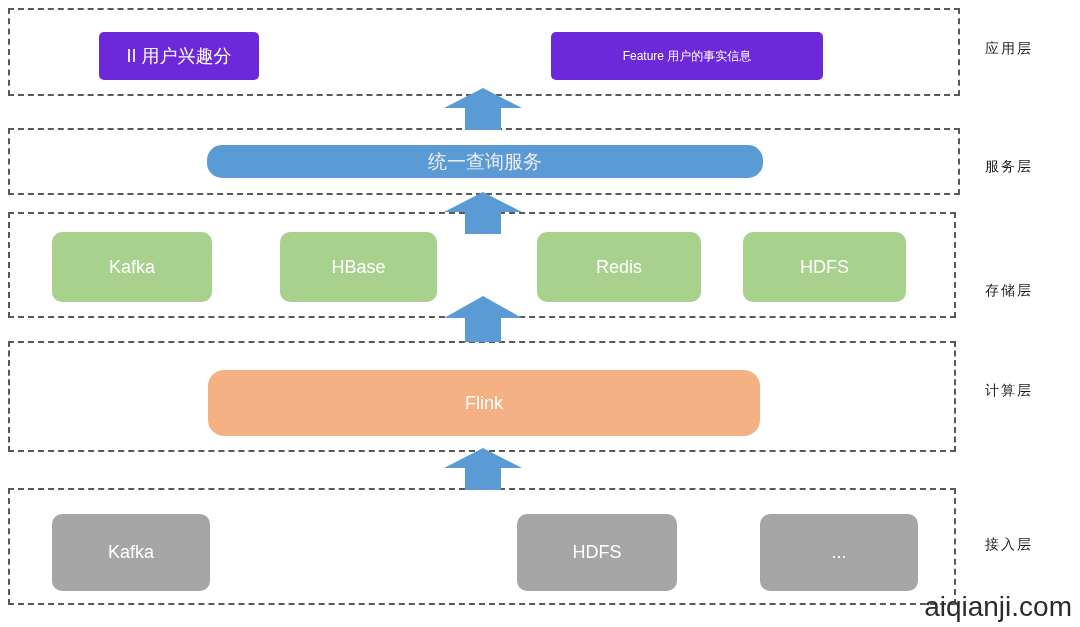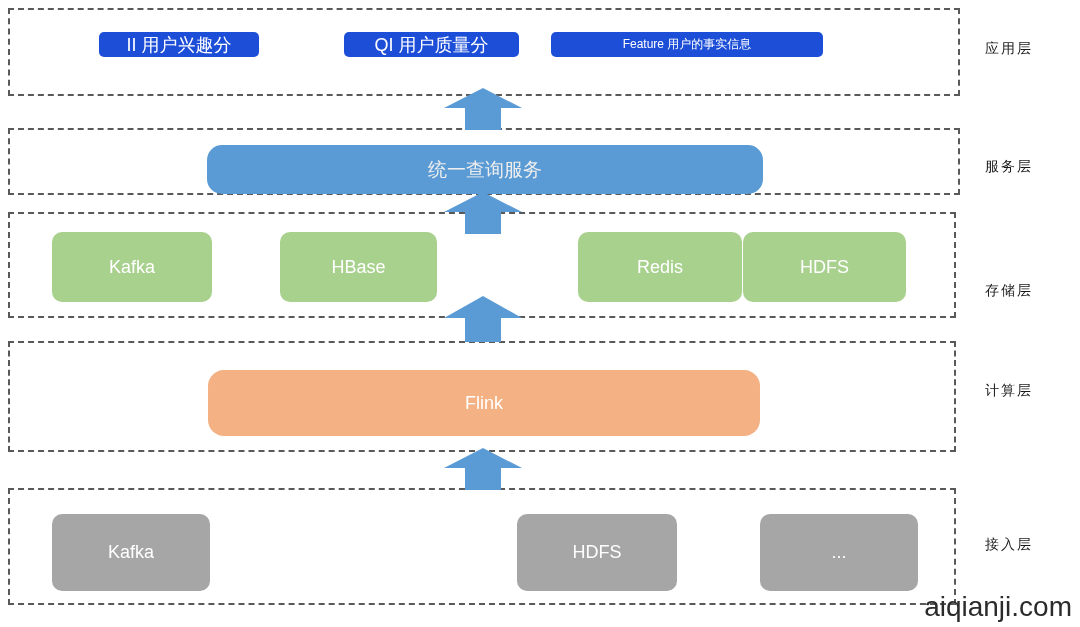--- a/index.html
+++ b/index.html
@@ -23,35 +23,35 @@
 
   .node {
     position:absolute;
     display:flex;
     align-items:center;
     justify-content:center;
     color:#ffffff;
     font-size:18px;
     white-space:nowrap;
   }
-  .node.orange { background:#1d4ed8; border-radius:5px; top:22px; height:25px; }
+  .node.orange { background:#6d28d9; border-radius:5px; top:22px; height:48px; }
   .n-app-0 { left:89px;  width:160px; }
   .n-app-1 { left:334px; width:175px; }
   .n-app-2 { left:541px; width:272px; font-size:12px; }
 
   .node.blue {
     background:#5B9BD5; border-radius:15px;
-    left:197px; top:15px; width:556px; height:49px;
+    left:197px; top:15px; width:556px; height:33px;
     color:#eeeeee; font-size:19px;
   }
 
   .node.green { background:#A9D18E; border-radius:10px; top:18px; height:70px; }
   .n-sto-0 { left:42px;  width:160px; }
   .n-sto-1 { left:270px; width:157px; }
-  .n-sto-2 { left:527px; width:164px;margin-left:41px; }
+  .n-sto-2 { left:527px; width:164px; }
   .n-sto-3 { left:733px; width:163px; }
 
   .node.peach {
     background:#F4B183; border-radius:16px;
     left:198px; top:27px; width:552px; height:66px;
   }
 
   .node.gray { background:#A6A6A6; border-radius:10px; top:24px; height:77px; }
   .n-acc-0 { left:42px;  width:158px; }
   .n-acc-1 { left:270px; width:157px; }
@@ -92,21 +92,20 @@
     color:#2b2b2b;
   }
 </style>
 </head>
 <body>
 
 <div>
 
   <div class="layer layer-app">
     <div class="node orange n-app-0">II 用户兴趣分</div>
-    <div class="node orange n-app-1">QI 用户质量分</div>
     <div class="node orange n-app-2">Feature 用户的事实信息</div>
   </div>
 
   <div class="layer layer-service">
     <div class="node blue">统一查询服务</div>
   </div>
 
   <div class="layer layer-storage">
     <div class="node green n-sto-0">Kafka</div>
     <div class="node green n-sto-1">HBase</div>

